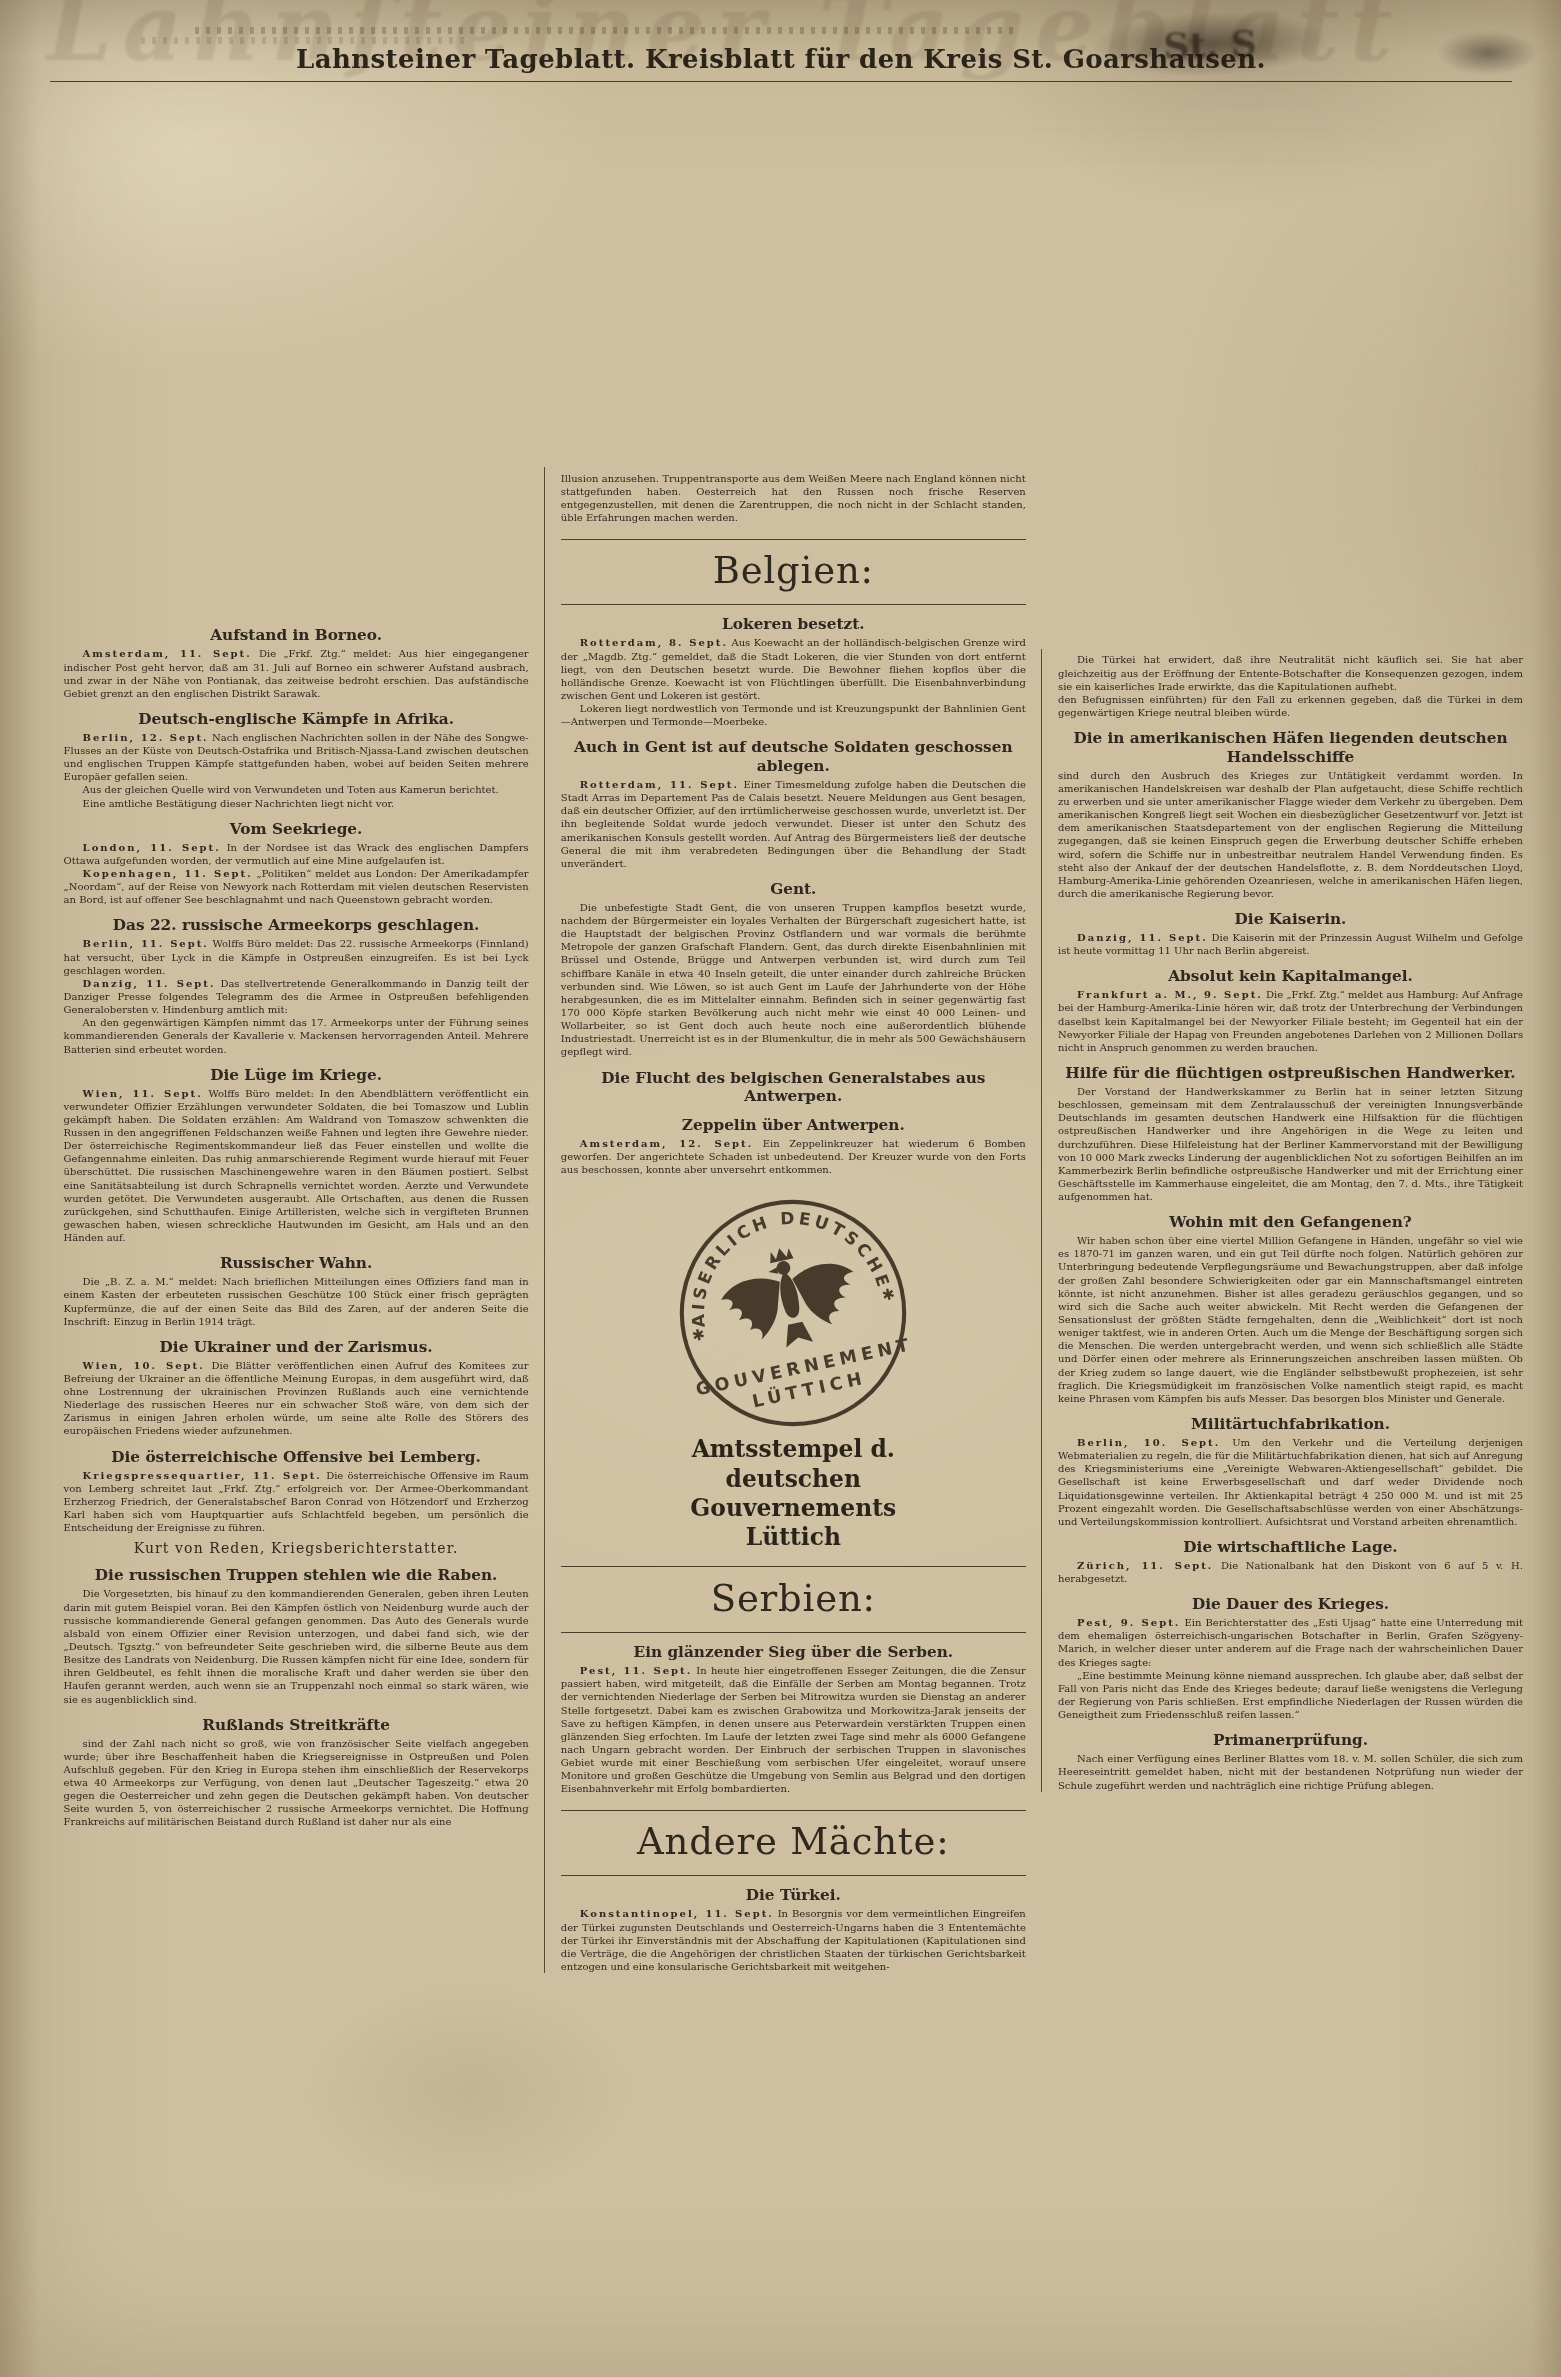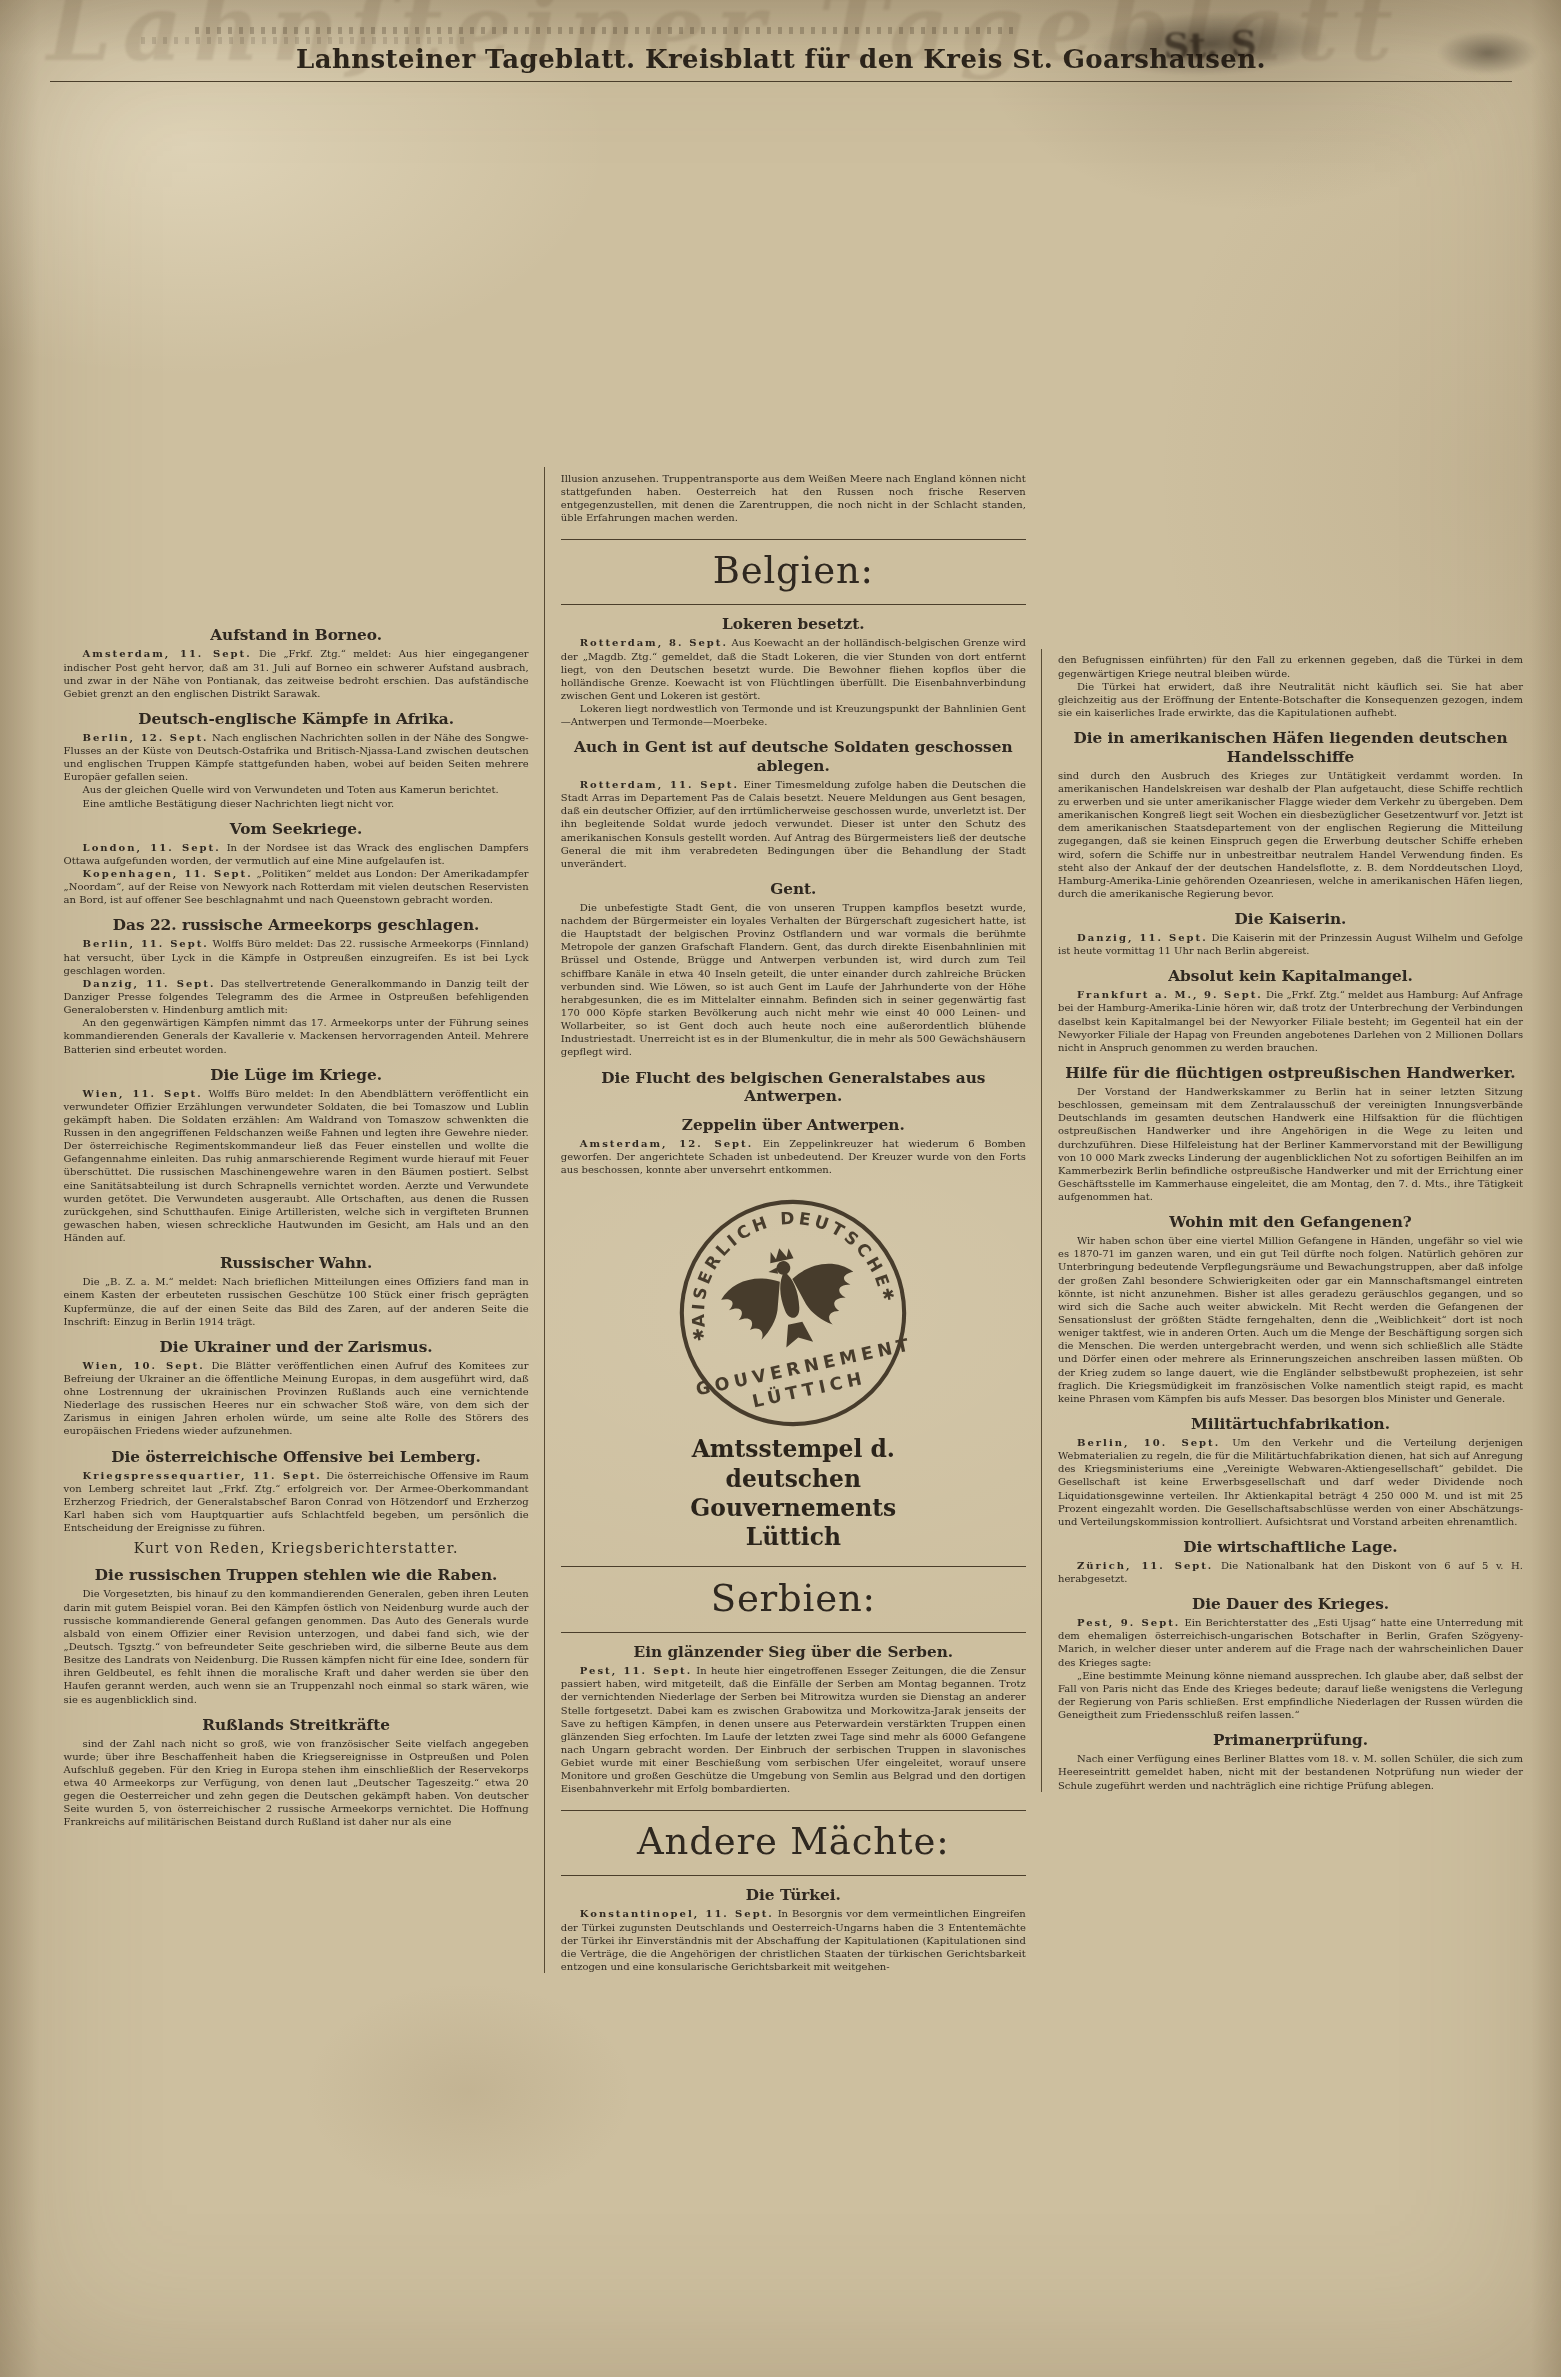--- a/index.html
+++ b/index.html
@@ -154,22 +154,22 @@
         </div>
         <h3 class="headline">Ein glänzender Sieg über die Serben.</h3>
         <p class="para"><span class="dateline">Pest, 11. Sept.</span>&nbsp;<span>In heute hier eingetroffenen Esseger Zeitungen, die die Zensur passiert haben, wird mitgeteilt, daß die Einfälle der Serben am Montag begannen. Trotz der vernichtenden Niederlage der Serben bei Mitrowitza wurden sie Dienstag an anderer Stelle fortgesetzt. Dabei kam es zwischen Grabowitza und Morkowitza-Jarak jenseits der Save zu heftigen Kämpfen, in denen unsere aus Peterwardein verstärkten Truppen einen glänzenden Sieg erfochten. Im Laufe der letzten zwei Tage sind mehr als 6000 Gefangene nach Ungarn gebracht worden. Der Einbruch der serbischen Truppen in slavonisches Gebiet wurde mit einer Beschießung vom serbischen Ufer eingeleitet, worauf unsere Monitore und großen Geschütze die Umgebung von Semlin aus Belgrad und den dortigen Eisenbahnverkehr mit Erfolg bombardierten.</span></p>
         <div class="section-wrap">
           <h2 class="section-title">Andere Mächte:</h2>
         </div>
         <h3 class="headline">Die Türkei.</h3>
         <p class="para"><span class="dateline">Konstantinopel, 11. Sept.</span>&nbsp;<span>In Besorgnis vor dem vermeintlichen Eingreifen der Türkei zugunsten Deutschlands und Oesterreich-Ungarns haben die 3 Ententemächte der Türkei ihr Einverständnis mit der Abschaffung der Kapitulationen (Kapitulationen sind die Verträge, die die Angehörigen der christlichen Staaten der türkischen Gerichtsbarkeit entzogen und eine konsularische Gerichtsbarkeit mit weitgehen-</span></p>
       </section>
     <section class="col">
+        <p class="para">Die Türkei hat erwidert, daß ihre Neutralität nicht käuflich sei. Sie hat aber gleichzeitig aus der Eröffnung der Entente-Botschafter die Konsequenzen gezogen, indem sie ein kaiserliches Irade erwirkte, das die Kapitulationen aufhebt.</p>
         <p class="para cont">den Befugnissen einführten) für den Fall zu erkennen gegeben, daß die Türkei in dem gegenwärtigen Kriege neutral bleiben würde.</p>
-        <p class="para">Die Türkei hat erwidert, daß ihre Neutralität nicht käuflich sei. Sie hat aber gleichzeitig aus der Eröffnung der Entente-Botschafter die Konsequenzen gezogen, indem sie ein kaiserliches Irade erwirkte, das die Kapitulationen aufhebt.</p>
         <h3 class="headline">Die in amerikanischen Häfen liegenden deutschen Handelsschiffe</h3>
         <p class="para cont">sind durch den Ausbruch des Krieges zur Untätigkeit verdammt worden. In amerikanischen Handelskreisen war deshalb der Plan aufgetaucht, diese Schiffe rechtlich zu erwerben und sie unter amerikanischer Flagge wieder dem Verkehr zu übergeben. Dem amerikanischen Kongreß liegt seit Wochen ein diesbezüglicher Gesetzentwurf vor. Jetzt ist dem amerikanischen Staatsdepartement von der englischen Regierung die Mitteilung zugegangen, daß sie keinen Einspruch gegen die Erwerbung deutscher Schiffe erheben wird, sofern die Schiffe nur in unbestreitbar neutralem Handel Verwendung finden. Es steht also der Ankauf der der deutschen Handelsflotte, z. B. dem Norddeutschen Lloyd, Hamburg-Amerika-Linie gehörenden Ozeanriesen, welche in amerikanischen Häfen liegen, durch die amerikanische Regierung bevor.</p>
         <h3 class="headline">Die Kaiserin.</h3>
         <p class="para"><span class="dateline">Danzig, 11. Sept.</span>&nbsp;<span>Die Kaiserin mit der Prinzessin August Wilhelm und Gefolge ist heute vormittag 11 Uhr nach Berlin abgereist.</span></p>
         <h3 class="headline">Absolut kein Kapitalmangel.</h3>
         <p class="para"><span class="dateline">Frankfurt a. M., 9. Sept.</span>&nbsp;<span>Die „Frkf. Ztg.“ meldet aus Hamburg: Auf Anfrage bei der Hamburg-Amerika-Linie hören wir, daß trotz der Unterbrechung der Verbindungen daselbst kein Kapitalmangel bei der Newyorker Filiale besteht; im Gegenteil hat ein der Newyorker Filiale der Hapag von Freunden angebotenes Darlehen von 2 Millionen Dollars nicht in Anspruch genommen zu werden brauchen.</span></p>
         <h3 class="headline">Hilfe für die flüchtigen ostpreußischen Handwerker.</h3>
         <p class="para">Der Vorstand der Handwerkskammer zu Berlin hat in seiner letzten Sitzung beschlossen, gemeinsam mit dem Zentralausschuß der vereinigten Innungsverbände Deutschlands im gesamten deutschen Handwerk eine Hilfsaktion für die flüchtigen ostpreußischen Handwerker und ihre Angehörigen in die Wege zu leiten und durchzuführen. Diese Hilfeleistung hat der Berliner Kammervorstand mit der Bewilligung von 10 000 Mark zwecks Linderung der augenblicklichen Not zu sofortigen Beihilfen an im Kammerbezirk Berlin befindliche ostpreußische Handwerker und mit der Errichtung einer Geschäftsstelle im Kammerhause eingeleitet, die am Montag, den 7. d. Mts., ihre Tätigkeit aufgenommen hat.</p>
         <h3 class="headline">Wohin mit den Gefangenen?</h3>
         <p class="para">Wir haben schon über eine viertel Million Gefangene in Händen, ungefähr so viel wie es 1870-71 im ganzen waren, und ein gut Teil dürfte noch folgen. Natürlich gehören zur Unterbringung bedeutende Verpflegungsräume und Bewachungstruppen, aber daß infolge der großen Zahl besondere Schwierigkeiten oder gar ein Mannschaftsmangel eintreten könnte, ist nicht anzunehmen. Bisher ist alles geradezu geräuschlos gegangen, und so wird sich die Sache auch weiter abwickeln. Mit Recht werden die Gefangenen der Sensationslust der größten Städte ferngehalten, denn die „Weiblichkeit“ dort ist noch weniger taktfest, wie in anderen Orten. Auch um die Menge der Beschäftigung sorgen sich die Menschen. Die werden untergebracht werden, und wenn sich schließlich alle Städte und Dörfer einen oder mehrere als Erinnerungszeichen anschreiben lassen müßten. Ob der Krieg zudem so lange dauert, wie die Engländer selbstbewußt prophezeien, ist sehr fraglich. Die Kriegsmüdigkeit im französischen Volke namentlich steigt rapid, es macht keine Phrasen vom Kämpfen bis aufs Messer. Das besorgen blos Minister und Generale.</p>

